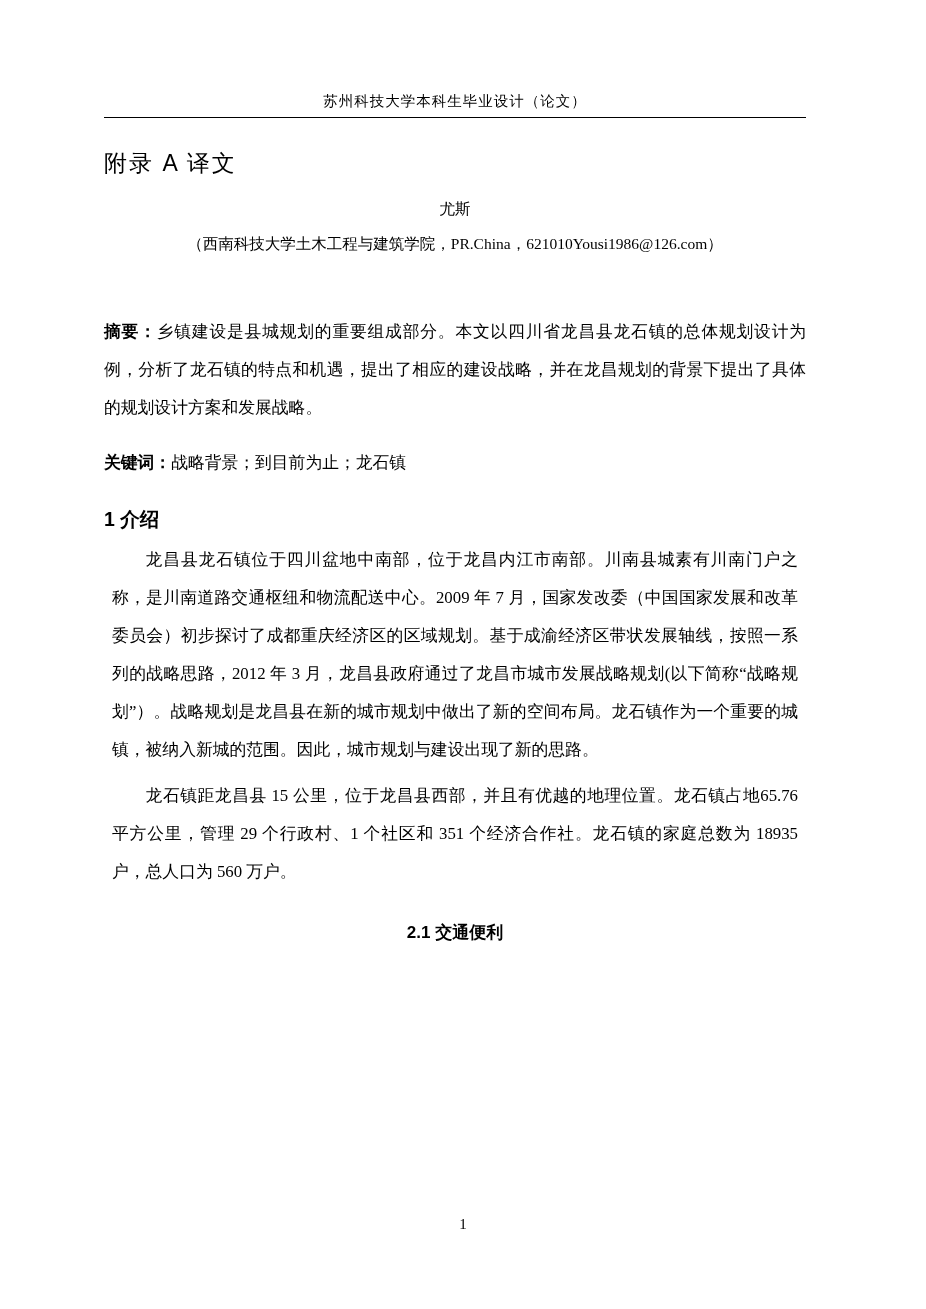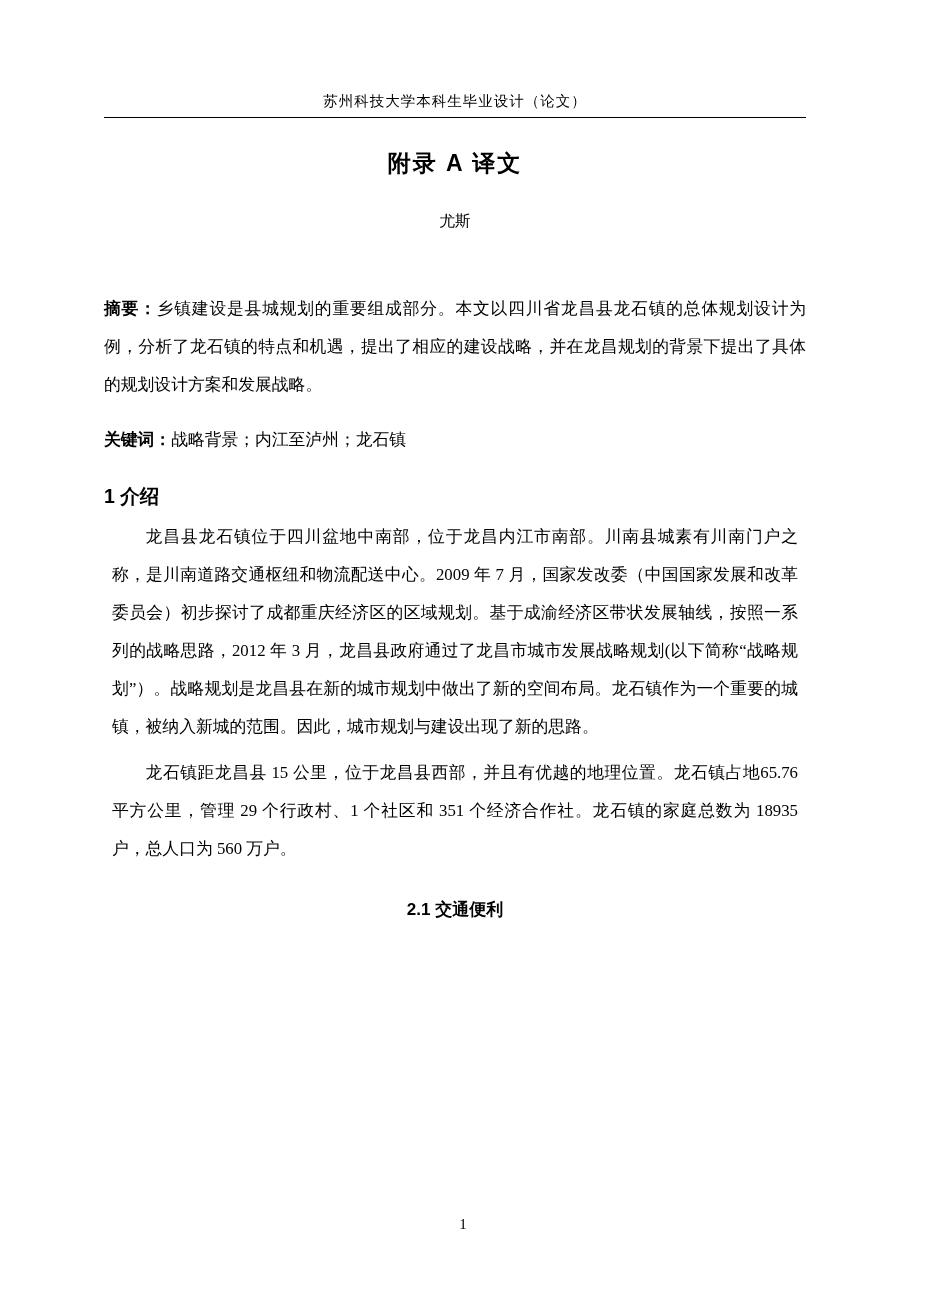--- a/index.html
+++ b/index.html
@@ -18,37 +18,37 @@
   .doc-header {
     text-align: center;
     font-size: 14.5px;
     letter-spacing: 1px;
     padding-bottom: 6px;
     border-bottom: 1.6px solid #000;
   }
 
   .appendix-title {
     margin-top: 30px;
-    text-align: center;
+    text-align: left;
     font-size: 23px;
-    font-weight: bold;
+    font-weight: normal;
     font-family: "Liberation Sans", "DejaVu Sans", sans-serif;
     letter-spacing: 2px;
   }
 
   .paper-title {
     margin-top: 50px;
     text-align: center;
     font-size: 19.5px;
     font-weight: bold;
     font-family: "Liberation Sans", "DejaVu Sans", sans-serif;
   }
 
   .author {
-    margin-top: 32px;
+    margin-top: 20px;
     text-align: center;
     font-size: 15.5px;
     font-family: Liberation Mono, monospace;
   }
 
   .affiliation {
     margin-top: 14px;
     text-align: center;
     font-size: 15.5px;
   }
@@ -105,24 +105,25 @@
 
 <div class="page">
 
   <div class="doc-header">苏州科技大学本科生毕业设计（论文）</div>
 
   <div class="appendix-title">附录 A 译文</div>
 
 
   <div class="author">尤斯</div>
 
+  <div class="affiliation">（西南科技大学土木工程与建筑学院，PR.China，621010Yousi1986@126.com）</div>
 
   <p class="abstract"><span class="inline-label">摘要：</span><span>乡镇建设是县城规划的重要组成部分。本文以四川省龙昌县龙石镇的总体规划设计为例，分析了龙石镇的特点和机遇，提出了相应的建设战略，并在龙昌规划的背景下提出了具体的规划设计方案和发展战略。</span></p>
 
-  <p class="keywords"><span class="inline-label">关键词：</span><span>战略背景；内江至泸州；龙石镇</span></p>
+  <p class="keywords"><span class="inline-label">关键词：</span><span>战略背景；到目前为止；龙石镇</span></p>
 
   <h2 class="sec">1 介绍</h2>
   <p class="body-par">龙昌县龙石镇位于四川盆地中南部，位于龙昌内江市南部。川南县城素有川南门户之称，是川南道路交通枢纽和物流配送中心。2009 年 7 月，国家发改委（中国国家发展和改革委员会）初步探讨了成都重庆经济区的区域规划。基于成渝经济区带状发展轴线，按照一系列的战略思路，2012 年 3 月，龙昌县政府通过了龙昌市城市发展战略规划(以下简称“战略规划”）。战略规划是龙昌县在新的城市规划中做出了新的空间布局。龙石镇作为一个重要的城镇，被纳入新城的范围。因此，城市规划与建设出现了新的思路。</p>
 
   <p class="body-par">龙石镇距龙昌县 15 公里，位于龙昌县西部，并且有优越的地理位置。龙石镇占地65.76 平方公里，管理 29 个行政村、1 个社区和 351 个经济合作社。龙石镇的家庭总数为 18935 户，总人口为 560 万户。</p>
 
   <h3 class="sec">2.1 交通便利</h3>
 
 </div>
 

